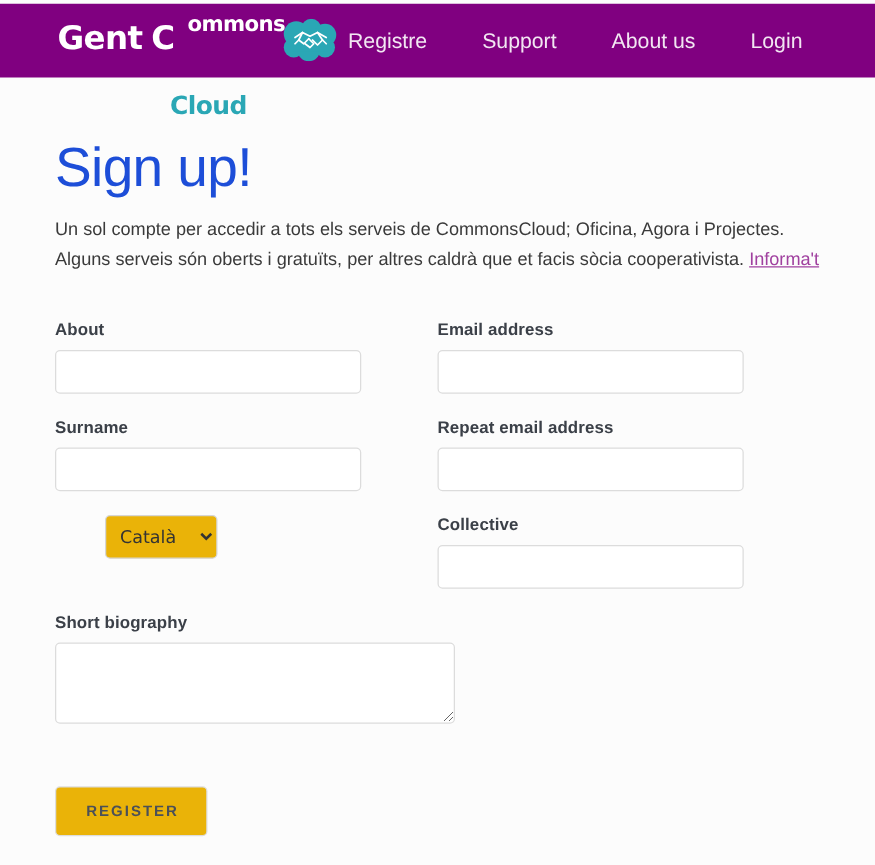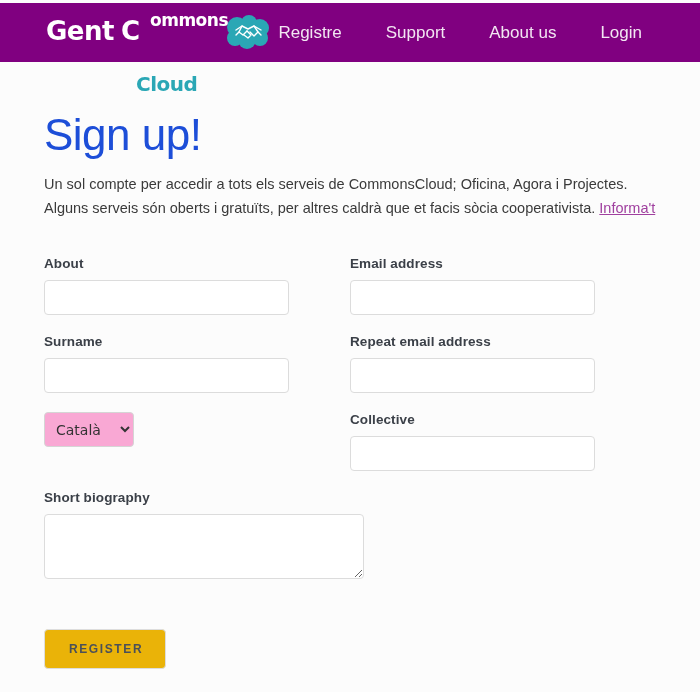--- a/index.html
+++ b/index.html
@@ -175,25 +175,26 @@
     padding: 0 9px;
     outline: none;
   }
   select.select-input {
     display: block;
     width: 90px;
     height: 35px;
     box-sizing: border-box;
     border: 1px solid #d5d5d5;
     border-radius: 4px;
-    background: #f9a8d4;
+    background: #eab308;
     font-family: "DejaVu Sans", sans-serif;
     font-size: 14px;
     color: #333;
     padding: 0 0 0 7px;
+    margin-left: 40px;
   }
   textarea.text-area {
     display: block;
     width: 320px;
     height: 65px;
     box-sizing: border-box;
     border: 1px solid #dcdcdc;
     border-radius: 4px;
     background: #ffffff;
     font-family: "Liberation Sans", sans-serif;

